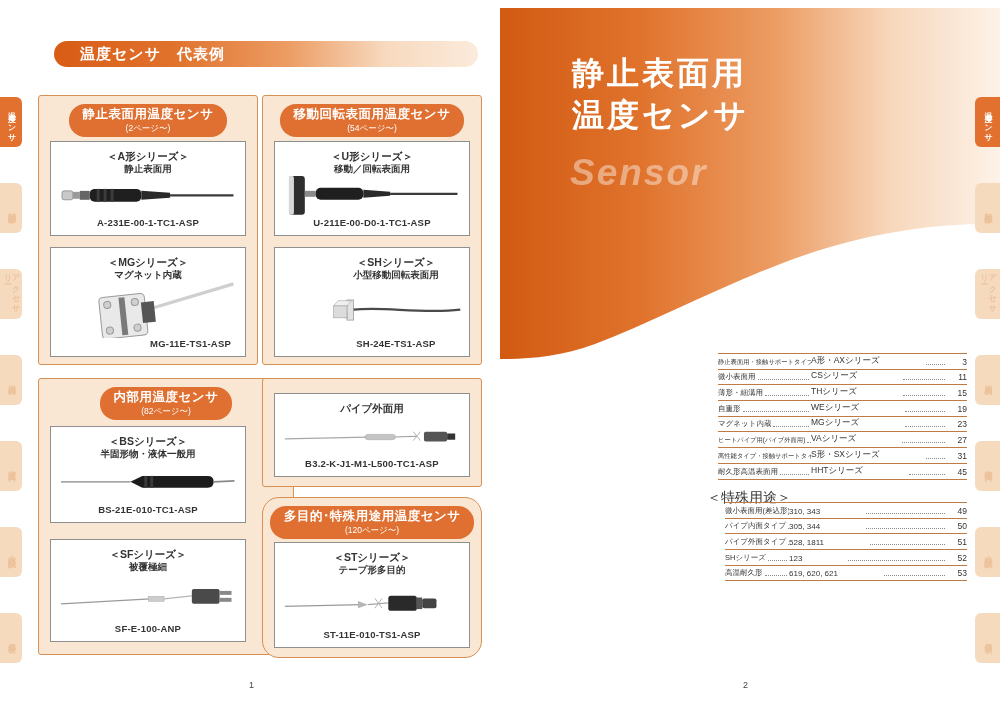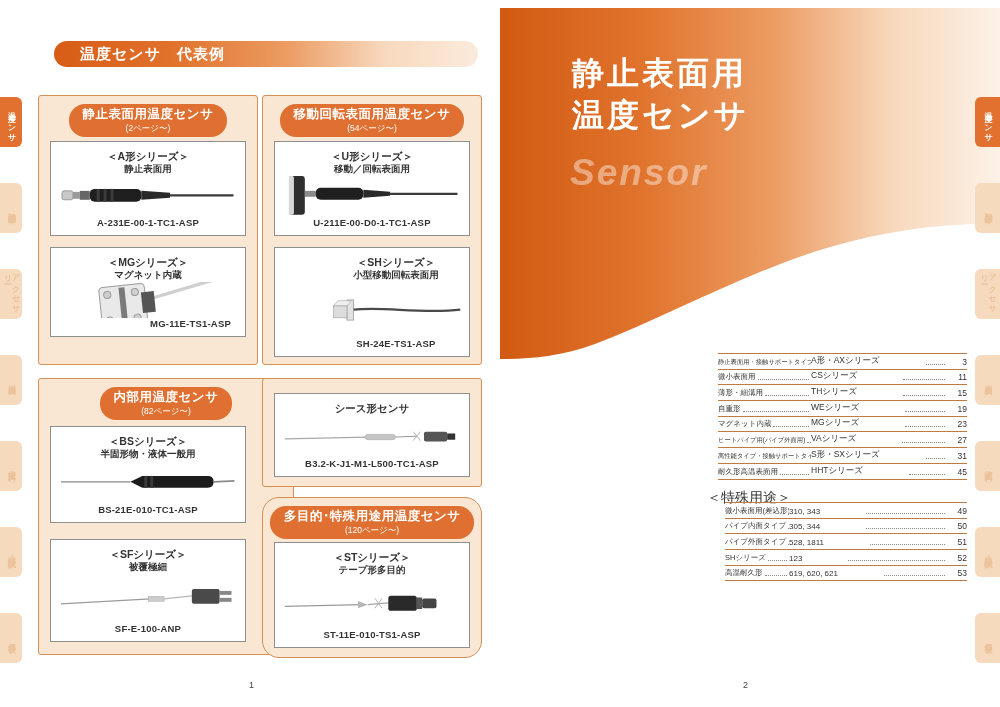--- a/index.html
+++ b/index.html
@@ -138,21 +138,21 @@
           <rect x="31" y="13" width="52" height="13" rx="5" fill="#1f1f1f"></rect>
           <rect x="38" y="13" width="3" height="13" fill="#3c3c3c"></rect>
             <rect x="45" y="13" width="3" height="13" fill="#3c3c3c"></rect>
             <rect x="52" y="13" width="3" height="13" fill="#3c3c3c"></rect>
           <polygon points="83,15 112,17 112,22 83,24" fill="#2a2a2a"></polygon>
           <path d="M112,19.5 H176" stroke="#3a3a3a" stroke-width="2.4" fill="none"></path>
         </svg>
       </div>
       <div class="model">A-231E-00-1-TC1-ASP</div>
     </div>
-    <div class="pcard" style="left:11px;top:151px;width:196px;height:90px;">
+    <div class="pcard" style="left:11px;top:151px;width:196px;height:110px;">
       <div class="series">＜MGシリーズ＞</div>
       <div class="use">マグネット内蔵</div>
       <div class="img">
         <svg viewBox="0 0 180 62">
           <line x1="92" y1="30" x2="176" y2="5" stroke="#cfcfcf" stroke-width="3.4"></line>
           <g transform="rotate(-6 70 38)">
             <rect x="42" y="16" width="46" height="42" rx="4" fill="#e9e9e9" stroke="#9a9a9a"></rect>
             <rect x="84" y="25" width="13" height="21" fill="#555"></rect>
             <rect x="62" y="18" width="6" height="38" fill="#7a7a7a"></rect>
             <circle cx="50" cy="24" r="3.6" fill="#cfcfcf" stroke="#999"></circle>
@@ -234,21 +234,21 @@
           <rect x="162" y="10" width="12" height="4" fill="#888"></rect>
           <rect x="162" y="17" width="12" height="4" fill="#888"></rect>
         </svg>
       </div>
       <div class="model">SF-E-100-ANP</div>
     </div>
   </div>
 
   <div class="pbox" style="left:262px;top:378px;width:220px;height:109px;">
     <div class="pcard" style="left:11px;top:14px;width:196px;height:84px;">
-      <div class="series">シース形センサ</div>
+      <div class="series">パイプ外面用</div>
       <div class="img">
         <svg viewBox="0 0 200 36">
           <line x1="2" y1="20" x2="95" y2="18" stroke="#a8a8a8" stroke-width="1.4"></line>
           <rect x="92" y="15" width="34" height="6" rx="3" fill="#c4c4c4" stroke="#999" stroke-width="0.5"></rect>
           <line x1="126" y1="18" x2="150" y2="17" stroke="#9a9a9a" stroke-width="1.2"></line>
           <line x1="146" y1="12" x2="154" y2="22" stroke="#aaa" stroke-width="1"></line>
           <line x1="146" y1="22" x2="154" y2="12" stroke="#aaa" stroke-width="1"></line>
           <rect x="158" y="12" width="26" height="11" rx="2" fill="#555"></rect>
           <rect x="184" y="14" width="9" height="7" fill="#333"></rect>
         </svg>

